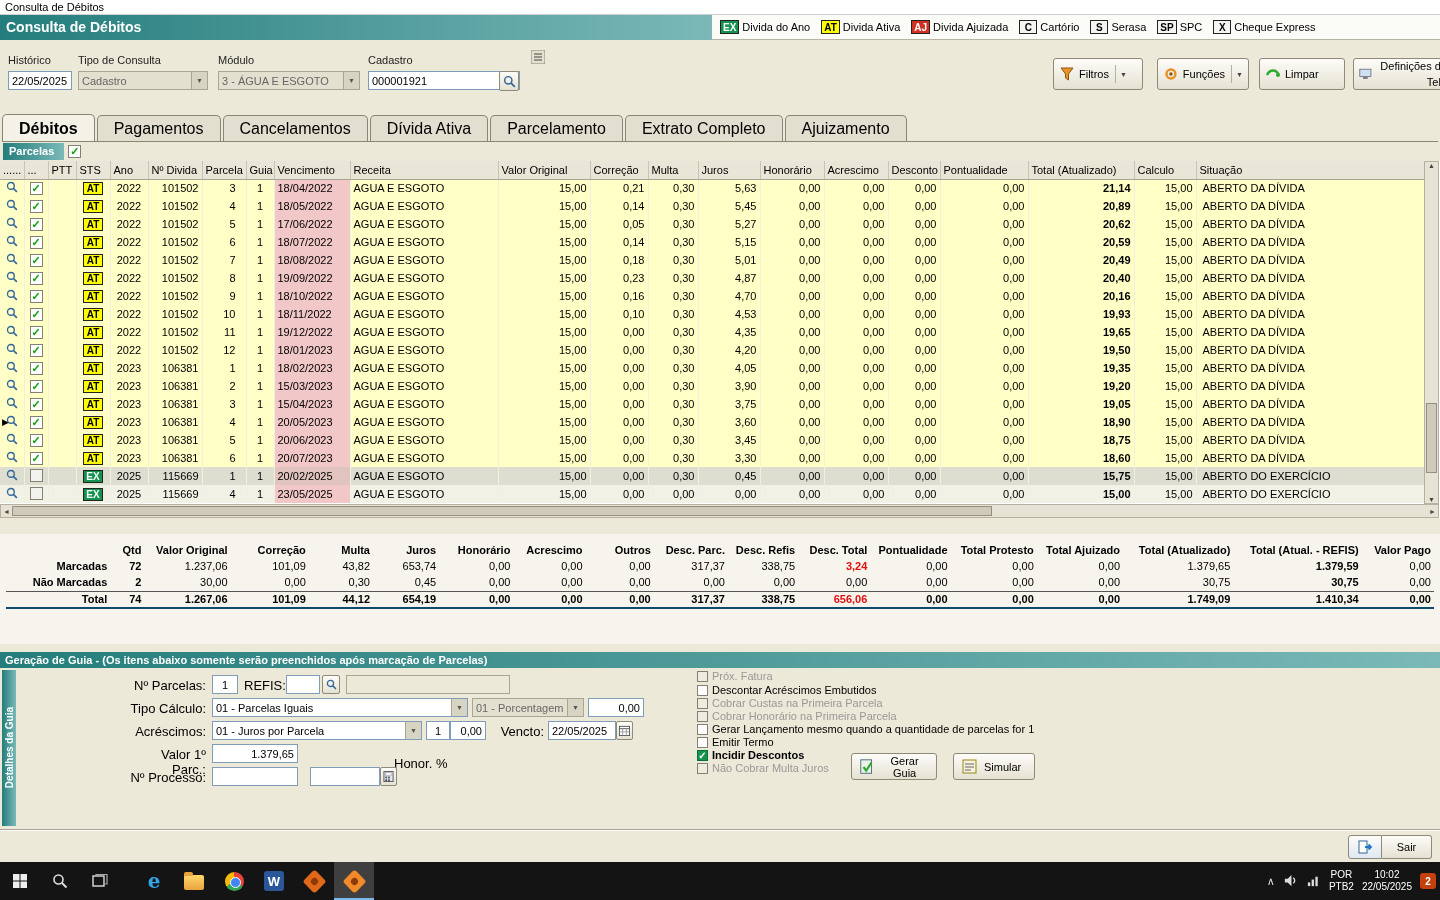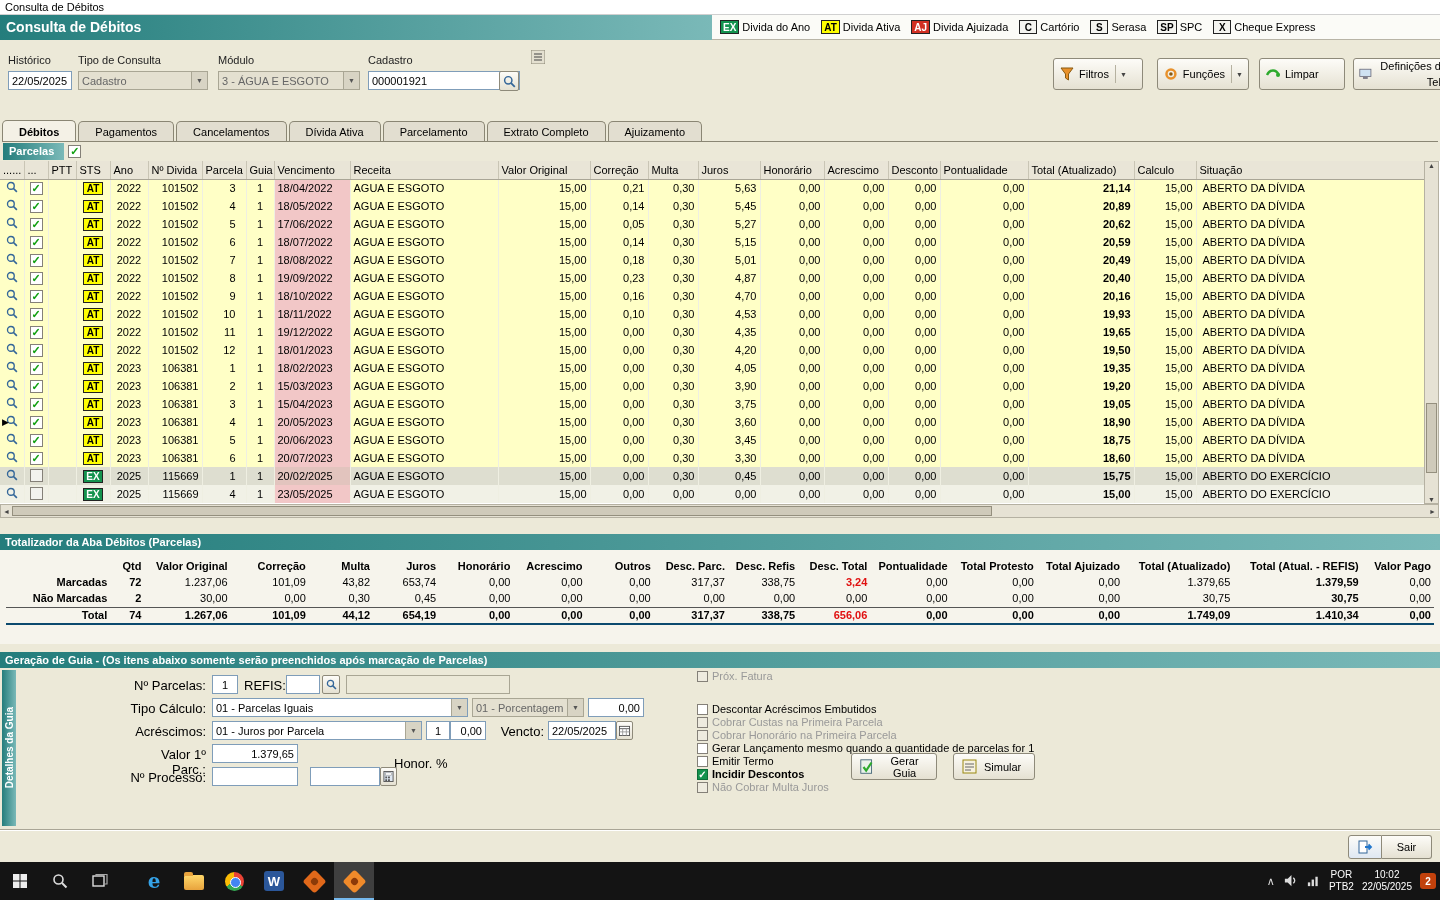--- a/index.html
+++ b/index.html
@@ -25,21 +25,21 @@
   .sel .arr { width:16px; height:17px; background:#d8d4c4; border-left:1px solid #a9a694; font-size:7px; display:flex; align-items:center; justify-content:center; color:#555; }
   .sel.enabled { background:#fff; border-color:#7f9db9; color:#000; }
   .iconbtn { position:absolute; width:20px; height:20px; background:linear-gradient(#fdfcf8,#e5e1d2); border:1px solid #8e8a7a; border-radius:2px; display:flex; align-items:center; justify-content:center; cursor:pointer; }
   .bigbtn { position:absolute; height:32px; background:linear-gradient(#fdfcf8,#e5e1d2); border:1px solid #8e8a7a; border-radius:3px; display:flex; align-items:center; gap:4px; padding:0 5px; font-size:11px; cursor:pointer; }
   .bigbtn .dd { font-size:7px; color:#444; border-left:1px solid #b5b1a0; padding-left:4px; margin-left:2px; height:18px; display:flex; align-items:center; }
 
   .name-bar { position:absolute; top:102px; left:0; width:1440px; height:16px; background:#d9d5c7; border-top:1px solid #fff; border-bottom:1px solid #9a9686; display:flex; align-items:center; gap:6px; padding-left:6px; font-weight:bold; font-size:11px; white-space:nowrap; }
   .name-bar .green { color:#0a5c0a; }
 
   .tabs { position:absolute; top:118px; left:2px; width:1436px; height:24px; display:flex; align-items:flex-end; border-bottom:1px solid #8a8674; }
-  .tab { margin-right:2px; padding:4px 16px 3px 16px; background:#e2ded0; border:1px solid #8a8674; border-bottom:none; border-radius:5px 5px 0 0; font-size:11px; cursor:pointer; }
+  .tab { margin-right:2px; padding:4px 16px 3px 16px; background:#e2ded0; border:1px solid #8a8674; border-bottom:none; border-radius:5px 5px 0 0; font-size:16px; cursor:pointer; }
   .tab.active { background:#f4f1e6; font-weight:bold; padding-top:5px; }
 
   .parcelas-bar { position:absolute; top:142px; left:0; width:1440px; height:19px; background:#ece9d8; display:flex; align-items:center; }
   .parc-chip { margin-left:3px; height:17px; line-height:17px; padding:0 10px 0 6px; font-size:11px; }
   .gcb { display:inline-block; width:13px; height:13px; background:#fff; border:1px solid #848078; font-size:11px; line-height:11px; text-align:center; color:#12a012; font-weight:bold; cursor:pointer; }
   .gcb.off { background:#f2f2ee; }
 
   .grid-wrap { position:absolute; top:161px; left:0; width:1440px; height:357px; background:#fff; }
   table.grid { border-collapse:collapse; table-layout:fixed; width:1424px; font-size:11px; }
   table.grid th { height:18px; background:#e9e5d7; border-right:1px solid #c9c5b5; border-bottom:1px solid #a9a596; font-weight:normal; text-align:left; padding:0 3px; overflow:hidden; white-space:nowrap; }
@@ -760,21 +760,20 @@
         <span>▼</span>
       </div>
     <div class="hscroll">
         <span>◄</span>
         <span class="thumb"></span>
         <span>►</span>
       </div>
   </div>
 
   <div class="total-sec">
-    <div class="teal sec-title">Totalizador da Aba Débitos (Parcelas)</div>
     <table class="total" id="total-table">
         <colgroup>
           <col style="width:104px">
           <col style="width:34px">
           <col style="width:86px">
           <col style="width:78px">
           <col style="width:64px">
           <col style="width:66px">
           <col style="width:74px">
           <col style="width:72px">
@@ -940,21 +939,21 @@
             <rect x="1" y="0.5" width="10" height="11" fill="#dfe8f2" stroke="#555"></rect>
             <rect x="2.5" y="2" width="7" height="2.5" fill="#fff" stroke="#777" stroke-width="0.5"></rect>
             <rect x="2.5" y="6" width="2" height="2" fill="#555"></rect>
             <rect x="5.5" y="6" width="2" height="2" fill="#555"></rect>
             <rect x="2.5" y="9" width="2" height="2" fill="#555"></rect>
             <rect x="5.5" y="9" width="2" height="2" fill="#555"></rect>
           </svg>
       </button>
 
       <div id="gg-checks" style="position:absolute;left:697px;top:2px">
-          <div class="gg-check dis" style="margin-bottom: 21px;">
+          <div class="gg-check dis" style="margin-bottom: 2px;">
             <span class="box"></span>
             <span>Próx. Fatura</span>
           </div>
           <div class="gg-check" style="margin-bottom: 1px;">
             <span class="box"></span>
             <span>Descontar Acréscimos Embutidos</span>
           </div>
           <div class="gg-check dis" style="margin-bottom: 1px;">
             <span class="box"></span>
             <span>Cobrar Custas na Primeira Parcela</span>

